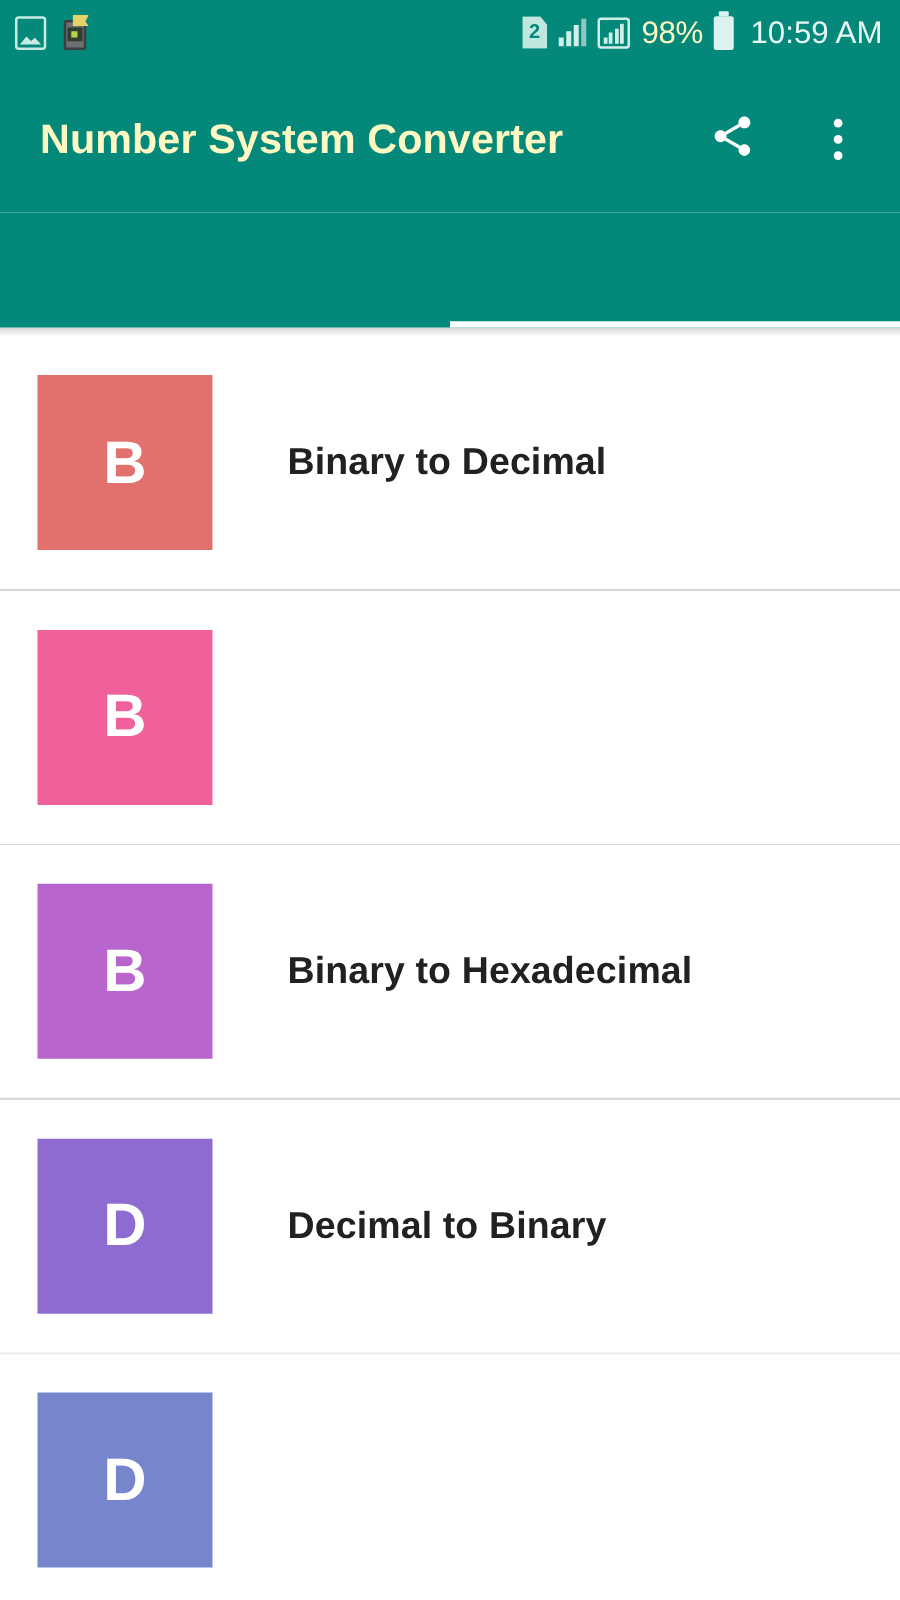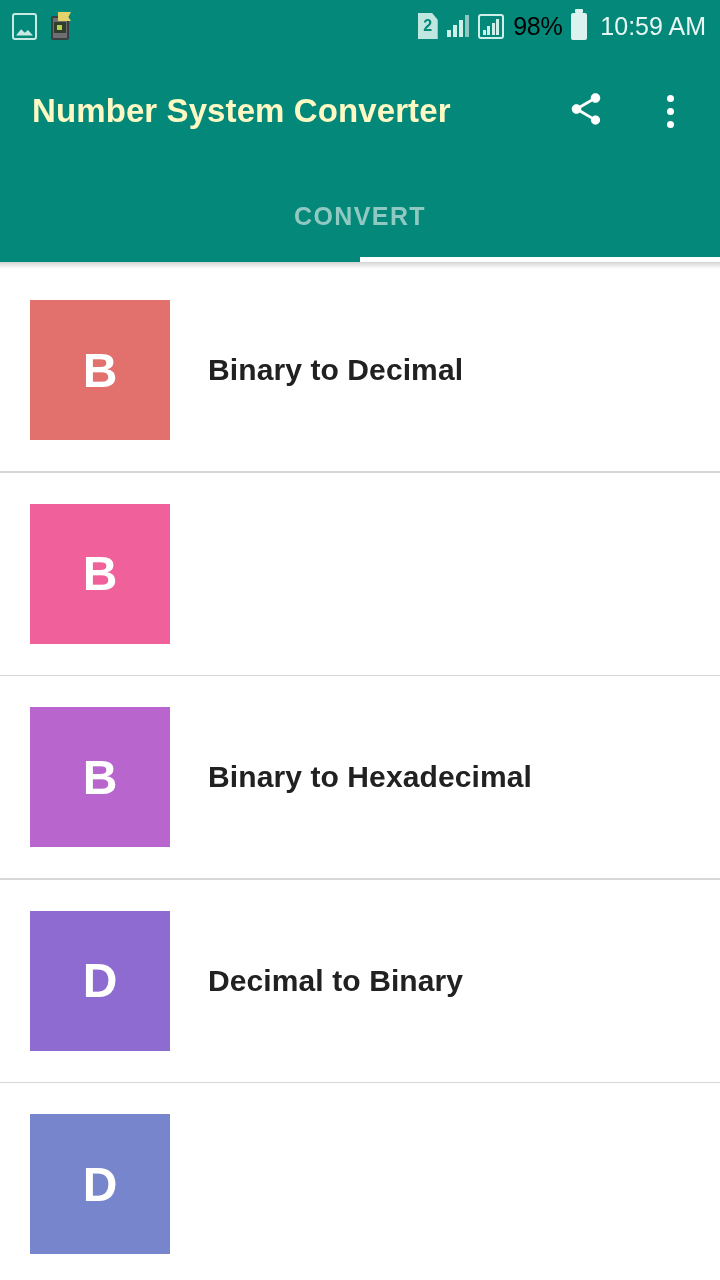--- a/index.html
+++ b/index.html
@@ -62,21 +62,21 @@
   .boxed{
     border:2.5px solid #CFEFE9; border-radius:3px; padding:3px 3px 2px 3px;
     display:flex; align-items:flex-end;
   }
   .boxed .bars i{ width:3px; }
   .boxed .bars{ height:16px; gap:1.5px; }
   .boxed .bars i:nth-child(1){ height:5px; }
   .boxed .bars i:nth-child(2){ height:9px; }
   .boxed .bars i:nth-child(3){ height:12px; }
   .boxed .bars i:nth-child(4){ height:16px; }
-  .battery-pct{ font-size:25px; color:#000000; letter-spacing:-0.3px; }
+  .battery-pct{ font-size:25px; color:#fef9c3; letter-spacing:-0.3px; }
   .battery{
     width:16px; height:27px; border-radius:2px; background:#DCF2EE; position:relative;
   }
   .battery::before{
     content:""; position:absolute; top:-4px; left:4px; width:8px; height:4px;
     background:#DCF2EE; border-radius:1px;
   }
   .clock{ font-size:25px; color:#E9F7F4; margin-left:4px; letter-spacing:0px; }
 
   
@@ -118,21 +118,21 @@
   .row{
     height:202px; display:flex; align-items:center; padding-left:30px;
     background:#ffffff; position:relative;
   }
   .tile{
     width:140px; height:140px; flex:none;
     display:flex; align-items:center; justify-content:center;
     color:#ffffff; font-size:48px; font-weight:bold;
   }
   .row-label{
-    margin-left:38px; font-size:30px; font-weight:bold; color:#212121;
+    margin-left:60px; font-size:30px; font-weight:bold; color:#212121;
     letter-spacing:0.1px;
   }
   .divider{ height:1.5px; background:#D6D7D9; width:100%; }
 </style>
 </head>
 <body>
 
 <div class="statusbar">
   <div class="sb-left">
     <div class="ic-gallery"></div>
@@ -179,21 +179,20 @@
       <span class="kebab">
         <span></span>
           <span></span>
           <span></span>
       </span>
     </div>
   </div>
 </div>
 
 <div class="tabs">
-  <div class="tab inactive">CONVERT</div>
   <div class="tab-indicator"></div>
 </div>
 <div class="appbar-shadow"></div>
 
 <div class="list">
 
   <div class="row">
     <div class="tile" style="background: rgb(226, 112, 109);">B</div>
     <div class="row-label">Binary to Decimal</div>
   </div>

